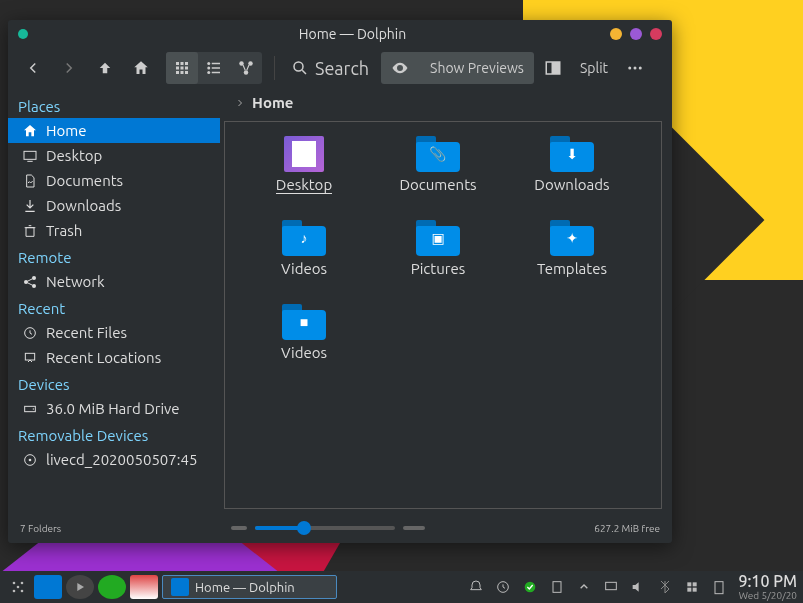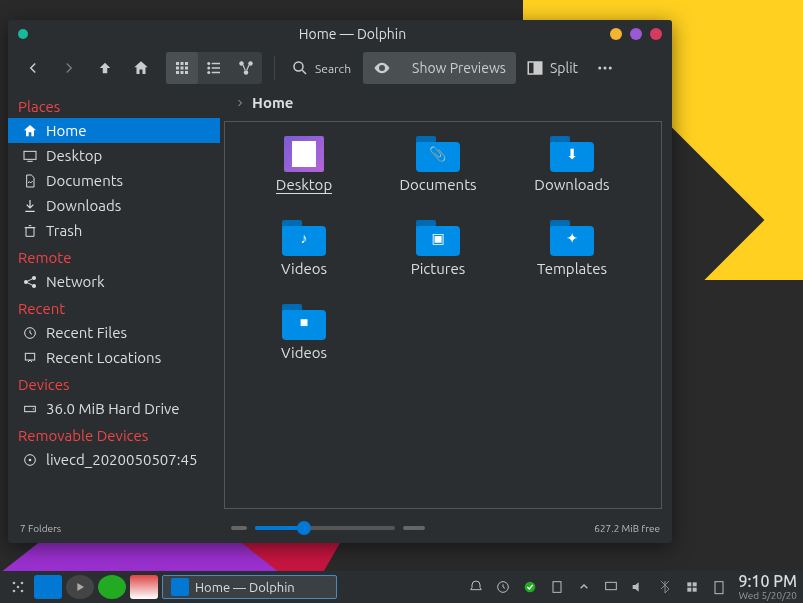--- a/index.html
+++ b/index.html
@@ -15,26 +15,26 @@
 .tb-title{flex:1;text-align:center;color:#ddd;font-size:14px}
 .tb-btns{position:absolute;right:10px;display:flex;gap:8px}
 .tb-btn{width:12px;height:12px;border-radius:50%}
 .toolbar{height:40px;display:flex;align-items:center;padding:0 8px;gap:2px}
 .tbtn{width:34px;height:32px;display:flex;align-items:center;justify-content:center;color:#ccc;border-radius:3px}
 .tbtn svg{width:18px;height:18px;fill:#ccc}
 .viewgrp{display:flex;background:#3a3f42;border-radius:3px;margin:0 6px}
 .viewgrp .tbtn{width:32px}
 .viewgrp .active{background:#4a5052}
 .tbtn.prev{background:#4a5052;padding:12px 10px;width:auto;gap:21px;font-size:14px}
-.tbtn.search{width:auto;padding:0 10px;gap:6px;font-size:12px}
-.tbtn.split{width:auto;padding:0 8px;gap:6px;font-size:14px}
+.tbtn.search{width:auto;padding:0 10px;gap:6px;font-size:18px}
+.tbtn.split{width:auto;padding:0 8px;gap:18px;font-size:14px}
 .sep{width:1px;height:24px;background:#444;margin:0 4px}
 .body{display:flex;height:calc(100% - 98px)}
 .sidebar{width:212px;overflow-y:auto;padding:4px 0}
-.shead{color:#ef4444;font-size:15px;padding:6px 10px 3px}
+.shead{color:#7dd3fc;font-size:15px;padding:6px 10px 3px}
 .srow{display:flex;align-items:center;gap:8px;padding:3px 10px 3px 14px;color:#ddd;font-size:15px;height:25px}
 .srow.active{background:#0078d4;color:#fff}
 .srow svg{width:16px;height:16px;fill:currentColor;flex-shrink:0}
 .main{flex:1;display:flex;flex-direction:column}
 .bcrumb{padding:6px 14px;color:#ddd;font-size:15px;display:flex;align-items:center;gap:6px}
 .bcrumb svg{width:12px;height:12px;fill:#aaa}
 .filearea{flex:1;border:1px solid #555;margin:4px 10px 4px 4px;padding:14px;display:flex;flex-wrap:wrap;align-content:flex-start;gap:4px}
 .file{width:130px;height:80px;display:flex;flex-direction:column;align-items:center;gap:4px;color:#ddd;font-size:15px}
 .file.sel .flabel{border-bottom:1px solid #ddd}
 .ficon{width:44px;height:36px;position:relative}

